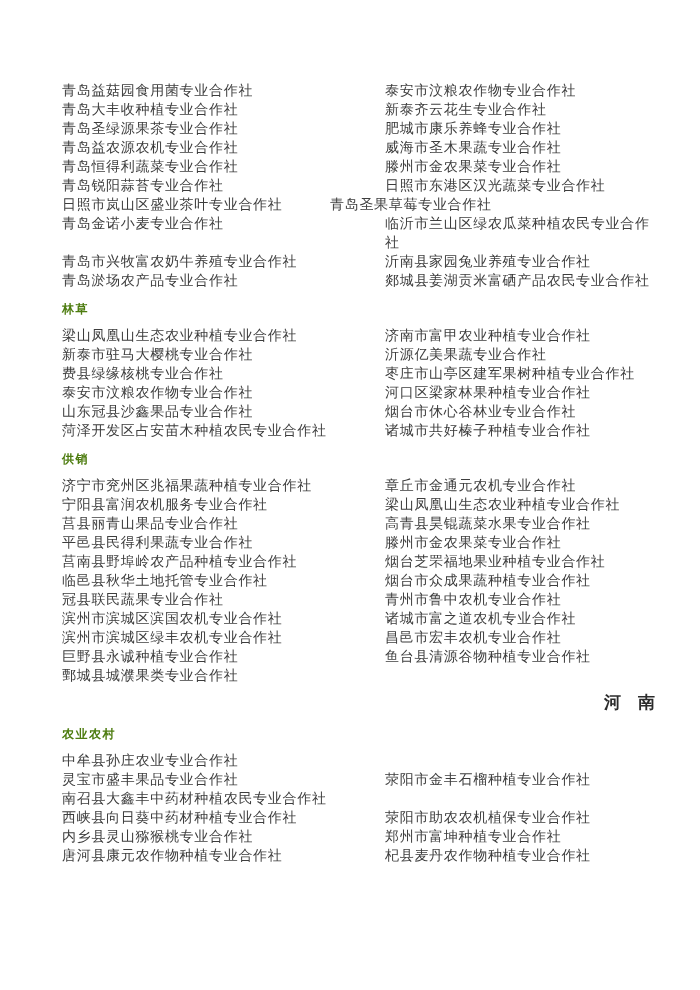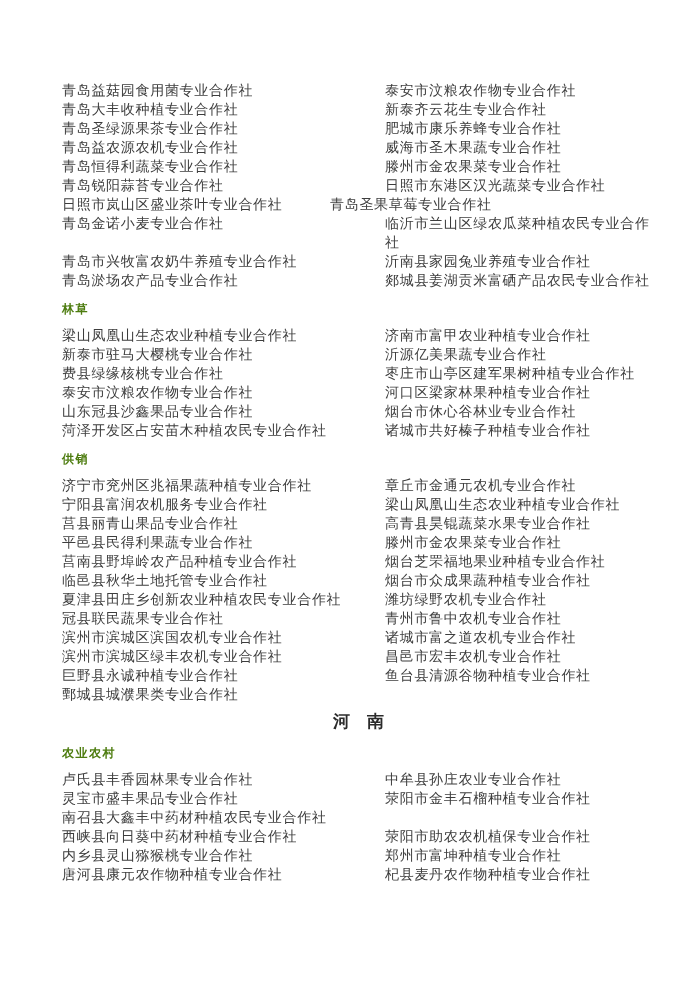--- a/index.html
+++ b/index.html
@@ -17,21 +17,21 @@
   .list-section { margin: 0; }
   .section-title {
     font-size: 12px;
     font-weight: bold;
     color: #4d7c0f;
     line-height: 21px;
     letter-spacing: 1.5px;
     margin: 9px 0 6px 0;
   }
   .region-title {
-    text-align: center;
+    text-align: right;
     font-size: 17px;
     font-weight: bold;
     color: #2b2b2b;
     line-height: 24px;
     margin: 6px 0 0 0;
     
     width: 593px;
   }
   .row {
     display: flex;
@@ -140,24 +140,20 @@
         </div>
         <div class="row">
           <span class="cell left">莒南县野埠岭农产品种植专业合作社</span>
           <span class="cell right">烟台芝罘福地果业种植专业合作社</span>
         </div>
         <div class="row">
           <span class="cell left">临邑县秋华土地托管专业合作社</span>
           <span class="cell right">烟台市众成果蔬种植专业合作社</span>
         </div>
         <div class="row">
-          <span class="cell left">夏津县田庄乡创新农业种植农民专业合作社</span>
-          <span class="cell right">潍坊绿野农机专业合作社</span>
-        </div>
-        <div class="row">
           <span class="cell left">冠县联民蔬果专业合作社</span>
           <span class="cell right">青州市鲁中农机专业合作社</span>
         </div>
         <div class="row">
           <span class="cell left">滨州市滨城区滨国农机专业合作社</span>
           <span class="cell right">诸城市富之道农机专业合作社</span>
         </div>
         <div class="row">
           <span class="cell left">滨州市滨城区绿丰农机专业合作社</span>
           <span class="cell right">昌邑市宏丰农机专业合作社</span>
@@ -168,21 +164,20 @@
         </div>
         <div class="row">
           <span class="cell left">鄄城县城濮果类专业合作社</span>
           <span class="cell right"></span>
         </div>
       </section>
       <div class="region-title">河　南</div>
       <section class="list-section">
         <div class="section-title">农业农村</div>
         <div class="row">
-          <span class="cell left">卢氏县丰香园林果专业合作社</span>
           <span class="cell right">中牟县孙庄农业专业合作社</span>
         </div>
         <div class="row">
           <span class="cell left">灵宝市盛丰果品专业合作社</span>
           <span class="cell right">荥阳市金丰石榴种植专业合作社</span>
         </div>
         <div class="row">
           <span class="cell left">南召县大鑫丰中药材种植农民专业合作社</span>
         </div>
         <div class="row">

